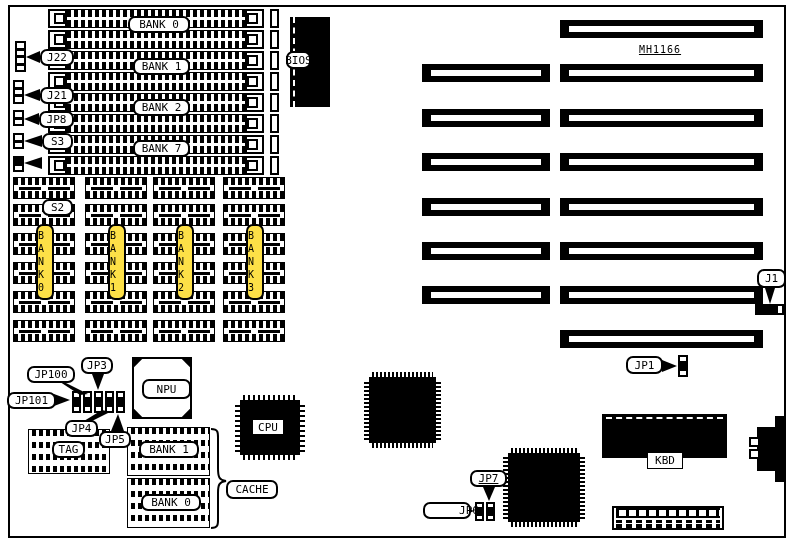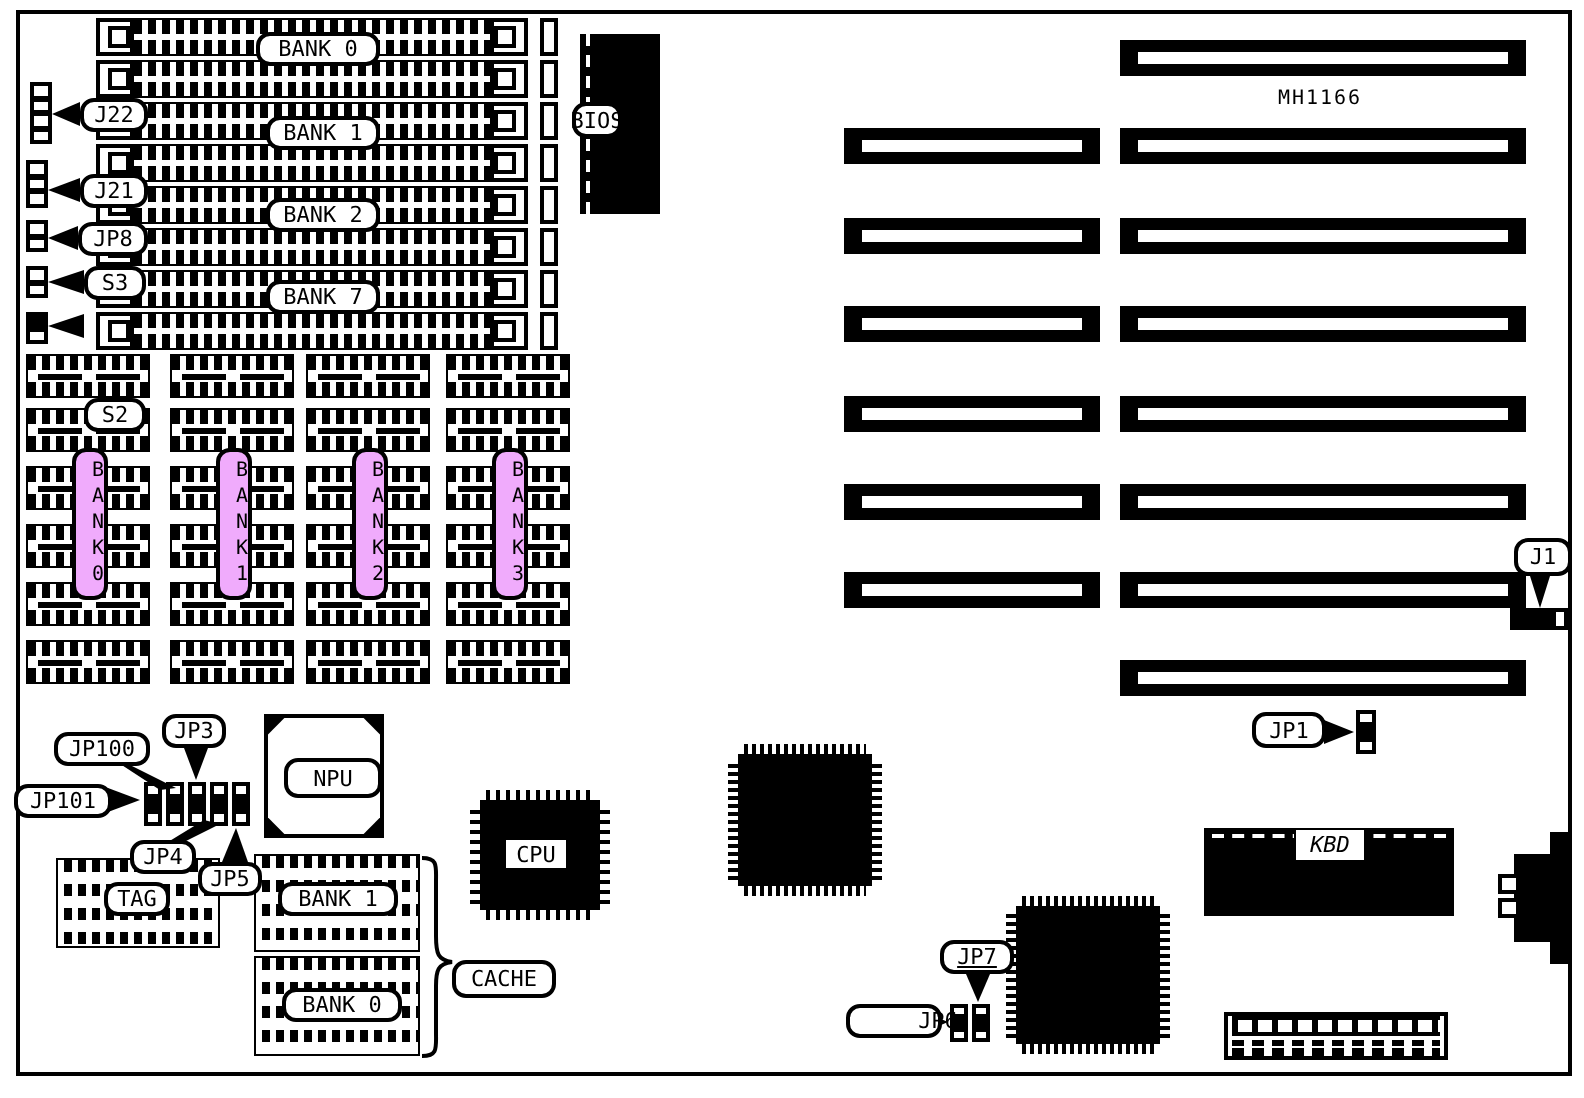--- a/index.html
+++ b/index.html
@@ -43,22 +43,22 @@
   .isa::after{content:"";position:absolute;left:9px;right:9px;top:6px;height:6px;background:#fff;}
 
   
   .dip{position:absolute;width:62px;height:22px;border:1px solid #000;background:
        repeating-linear-gradient(90deg,#000 0 4px,#fff 4px 7px) top left/100% 7px no-repeat,
        repeating-linear-gradient(90deg,#000 0 4px,#fff 4px 7px) bottom left/100% 7px no-repeat,
        linear-gradient(#000,#000) 5px 9px/22px 3px no-repeat,
        linear-gradient(#000,#000) 34px 9px/22px 3px no-repeat,#fff;}
 
   
-  .vlabel{position:absolute;width:18px;height:76px;background:#f0abfc;border:2px solid #000;border-radius:7px;
-          font-size:10px;line-height:13px;text-align:right;padding-top:3px;z-index:10;}
+  .vlabel{position:absolute;width:18px;height:76px;background:#fde047;border:2px solid #000;border-radius:7px;
+          font-size:10px;line-height:13px;text-align:left;padding-top:3px;z-index:10;}
 
   
   .sockblock{position:absolute;border:1px solid #000;background:
       repeating-linear-gradient(90deg,rgba(255,255,255,1) 0 3px,rgba(255,255,255,0) 3px 7px),
       repeating-linear-gradient(180deg,#000 0 6px,#fff 6px 12px);}
 
   
   .npu-socket{position:absolute;left:132px;top:357px;width:60px;height:62px;border:2px solid #000;background:#fff;overflow:hidden;}
   .notch{position:absolute;width:13px;height:13px;background:#000;transform:rotate(45deg);}
 
@@ -85,21 +85,21 @@
 
   
   .memsock{position:absolute;left:612px;top:506px;width:112px;height:24px;border:2px solid #000;background:#fff;}
   .memsock .cells{position:absolute;top:0;left:2px;right:2px;height:10px;background:
       repeating-linear-gradient(90deg,#000 0 3px,#fff 3px 10px);border-top:2px solid #000;border-bottom:2px solid #000;}
   .memsock .dashes{position:absolute;top:12px;left:2px;right:2px;height:3px;background:
       repeating-linear-gradient(90deg,#000 0 6px,#fff 6px 10px);}
   .memsock .pads{position:absolute;bottom:0;left:2px;right:2px;height:4px;background:
       repeating-linear-gradient(90deg,#000 0 6px,#fff 6px 10px);}
 
-  .freetext{position:absolute;font-size:10px;letter-spacing:1px;z-index:4;}
+  .freetext{position:absolute;font-size:10px;letter-spacing:1px;z-index:4;text-decoration:underline;}
   .arrows{position:absolute;left:0;top:0;z-index:20;pointer-events:none;}
 </style>
 </head>
 <body>
 
 <div class="board"></div>
 
 <div id="simm-slots">
     <div class="simm-slot" style="top: 9px;">
       <div class="simm-clip clip-l"></div>
@@ -353,21 +353,21 @@
   </div>
 <div class="pinh v" style="left:486px;top:502px;width:9px;height:19px;">
     <div class="cell"></div>
     <div class="cell fill"></div>
     <div class="cell"></div>
   </div>
 <div class="callout" style="left:470px;top:470px;width:37px;height:17px;text-decoration:underline;">JP7</div>
 <div class="callout" style="left:423px;top:502px;width:38px;height:17px;padding-left:44px;">JP6</div>
 
 <div class="kbd-chip"></div>
-<div class="plainbox" style="left:647px;top:414px;width:36px;height:17px;font-style:italic;">KBD</div>
+<div class="plainbox" style="left:647px;top:452px;width:36px;height:17px;">KBD</div>
 
 <div class="kbconn-a"></div>
 <div class="kbconn-b"></div>
 <div class="kbconn-pin" style="left:749px;top:437px;"></div>
 <div class="kbconn-pin" style="left:749px;top:449px;"></div>
 
 <div class="memsock">
   <div class="cells"></div>
   <div class="dashes"></div>
   <div class="pads"></div>

